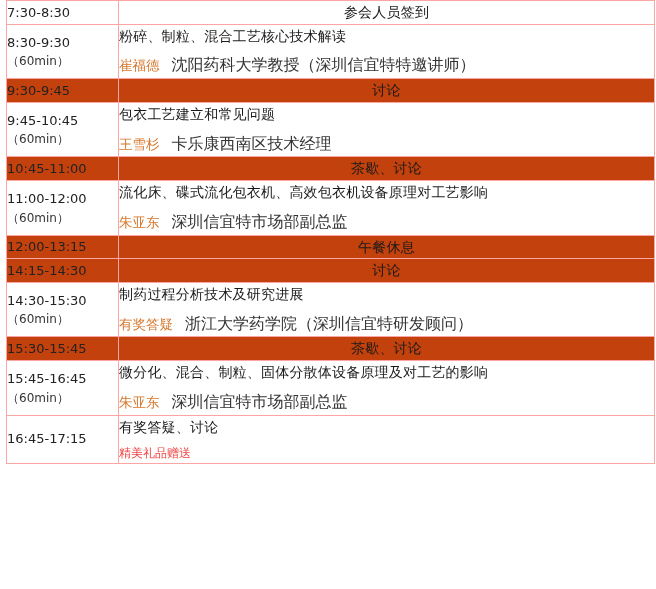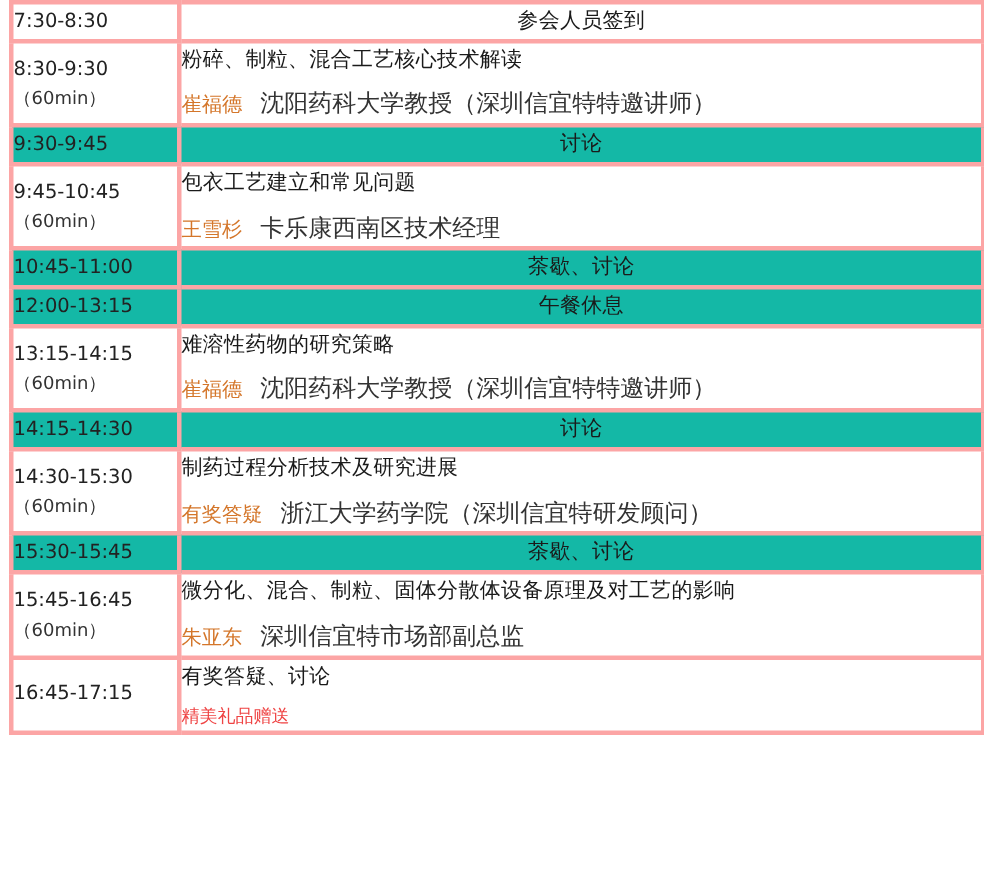--- a/index.html
+++ b/index.html
@@ -16,21 +16,21 @@
   #schedule {
     width: 648px;
     margin: 0 0 0 6px;
     border-collapse: collapse;
     table-layout: fixed;
   }
   #schedule col.c-time { width: 112px; }
   #schedule col.c-body { width: 536px; }
 
   #schedule td {
-    border: 3px solid #fca5a5;
+    border: 1px solid #fca5a5;
     vertical-align: middle;
     padding: 0;
     margin-left: 36px;
   }
   td.time {
     text-align: left;
     padding: 4px 0 4px 8px;
     font-size: 13px;
     color: #222;
     line-height: 1.5;
@@ -67,21 +67,21 @@
     color: #333;
     font-size: 16px;
   }
   .note {
     display: block;
     margin-top: 6px;
     font-size: 12px;
     color: #ef4444;
   }
 
-  tr.highlight td { background: #14b8a6; }
+  tr.highlight td { background: #c2410c; }
   tr.highlight td.body .topic { font-size: 14px; }
 
   
   td.body.single { padding-top: 8px; padding-bottom: 8px; text-align: center; }
   td.time.single { padding-top: 8px; padding-bottom: 8px; }
 </style>
 </head>
 <body>
 
 <table id="schedule">
@@ -127,36 +127,36 @@
         </td>
       </tr>
       <tr class="highlight">
         <td class="time single">
           <span class="t-main">10:45-11:00</span>
         </td>
         <td class="body single">
           <span class="topic">茶歇、讨论</span>
         </td>
       </tr>
+      <tr>
+        <td class="time">
+          <span class="t-main">11:00-12:00</span>
+          <span class="t-sub">（60min）</span>
+        </td>
+        <td class="body">
+          <span class="topic">流化床、碟式流化包衣机、高效包衣机设备原理对工艺影响</span>
+          <span class="speaker-line"><span class="speaker">朱亚东</span><span class="affil">深圳信宜特市场部副总监</span></span>
+        </td>
+      </tr>
       <tr class="highlight">
         <td class="time single">
           <span class="t-main">12:00-13:15</span>
         </td>
         <td class="body single">
           <span class="topic">午餐休息</span>
-        </td>
-      </tr>
-      <tr>
-        <td class="time">
-          <span class="t-main">13:15-14:15</span>
-          <span class="t-sub">（60min）</span>
-        </td>
-        <td class="body">
-          <span class="topic">难溶性药物的研究策略</span>
-          <span class="speaker-line"><span class="speaker">崔福德</span><span class="affil">沈阳药科大学教授（深圳信宜特特邀讲师）</span></span>
         </td>
       </tr>
       <tr class="highlight">
         <td class="time single">
           <span class="t-main">14:15-14:30</span>
         </td>
         <td class="body single">
           <span class="topic">讨论</span>
         </td>
       </tr>

